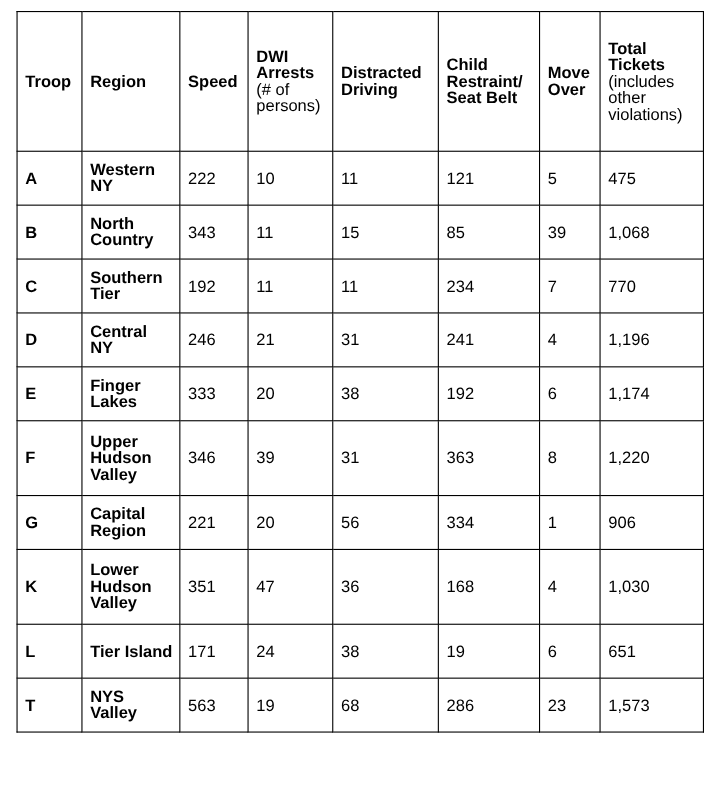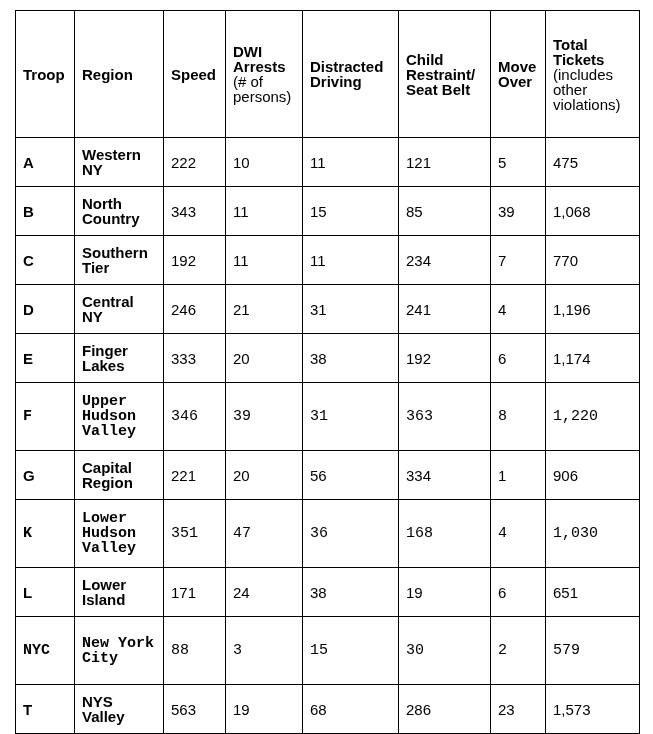--- a/index.html
+++ b/index.html
@@ -7,21 +7,21 @@
          font-family:"Liberation Sans", sans-serif; color:#000; }
   table { position:absolute; left:15px; top:10px; border-collapse:collapse;
           table-layout:fixed; width:624px; }
   td, th { border:1.5px solid #000; padding:0 6px 0 7px; vertical-align:middle;
            text-align:left; font-size:15px; line-height:15px; }
   th { font-weight:bold; height:126px; }
   th .sub { font-weight:normal; display:block; }
   td.troop, td.region { font-weight:bold; }
   td.num { font-weight:normal; }
   tr.r2 td { height:48px; }
-  tr.r3 td { height:67px;font-family:Liberation Mono, monospace; }
+  tr.r3 td { height:67px; }
 </style>
 </head>
 <body>
 
 <table>
   <colgroup>
     <col style="width:59px">
       <col style="width:89px">
       <col style="width:62px">
       <col style="width:77px">
@@ -118,37 +118,27 @@
         <td class="region">Lower Hudson Valley</td>
         <td class="num">351</td>
         <td class="num">47</td>
         <td class="num">36</td>
         <td class="num">168</td>
         <td class="num">4</td>
         <td class="num">1,030</td>
       </tr>
       <tr class="r2">
         <td class="troop">L</td>
-        <td class="region">Lower Island</td>
+        <td class="region">Tier Island</td>
         <td class="num">171</td>
         <td class="num">24</td>
         <td class="num">38</td>
         <td class="num">19</td>
         <td class="num">6</td>
         <td class="num">651</td>
-      </tr>
-      <tr class="r3">
-        <td class="troop">NYC</td>
-        <td class="region">New York City</td>
-        <td class="num">88</td>
-        <td class="num">3</td>
-        <td class="num">15</td>
-        <td class="num">30</td>
-        <td class="num">2</td>
-        <td class="num">579</td>
       </tr>
       <tr class="r2">
         <td class="troop">T</td>
         <td class="region">NYS Valley</td>
         <td class="num">563</td>
         <td class="num">19</td>
         <td class="num">68</td>
         <td class="num">286</td>
         <td class="num">23</td>
         <td class="num">1,573</td>

